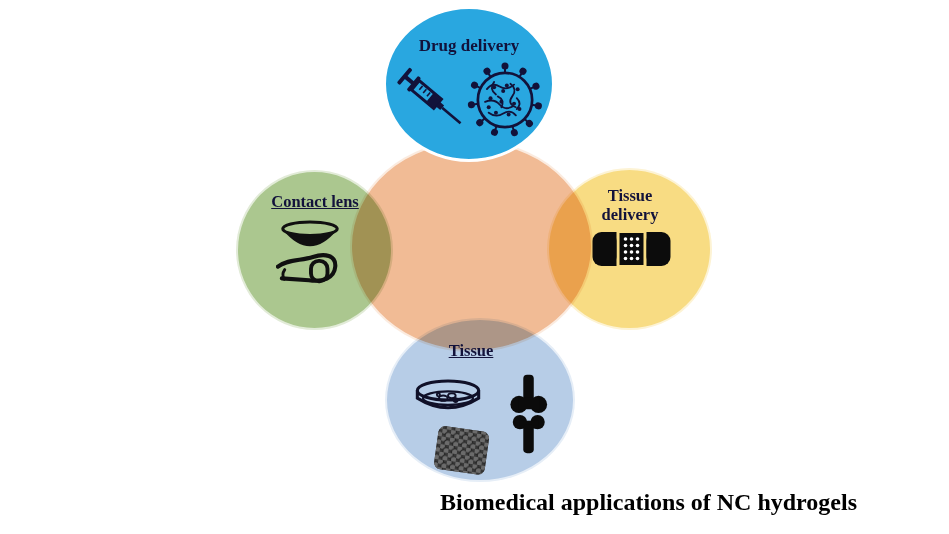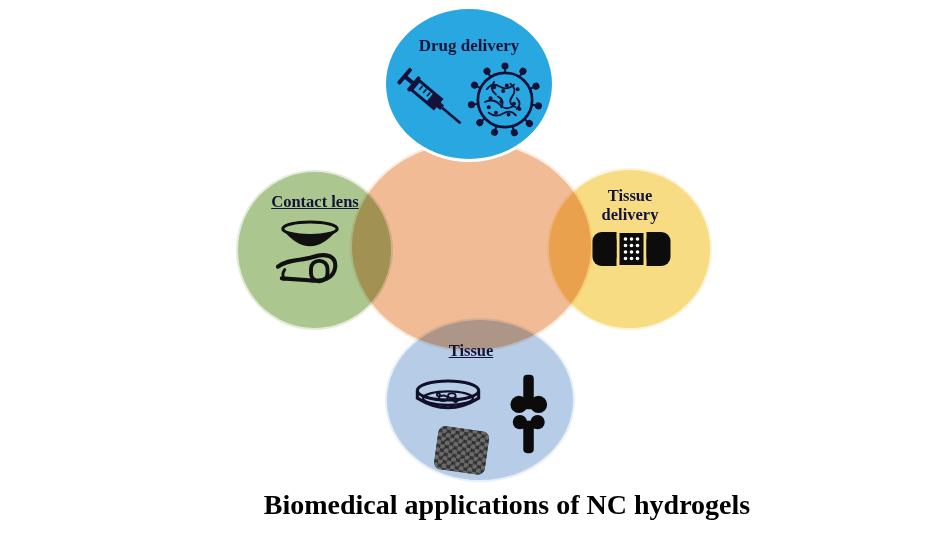--- a/index.html
+++ b/index.html
@@ -17,22 +17,22 @@
   .c-top{left:383px;top:6px;width:172px;height:156px;background:#29a7e0;
          border:3px solid #ffffff;z-index:3;}
   .layer{position:absolute;left:0;top:0;width:100%;height:100%;z-index:5;}
   .lbl{position:absolute;font-weight:bold;color:#12123b;text-align:center;line-height:1.17;}
   .lbl-drug{left:383px;top:36px;width:172px;font-size:17px;}
   .lbl-contact{left:240px;top:192px;width:150px;font-size:16.5px;text-decoration:underline;}
   .lbl-wound{left:560px;top:186px;width:140px;font-size:16.5px;}
   .lbl-tissue{left:388px;top:341px;width:166px;font-size:16.5px;text-decoration:underline;}
   .lbl-center{left:350px;top:196px;width:243px;font-size:19.5px;line-height:21.5px;color:#231d1d;}
   .icon{position:absolute;}
-  .caption{position:absolute;left:157px;top:489px;width:700px;text-align:center;
-           font-weight:bold;font-size:28px;color:#000000;}
+  .caption{position:absolute;left:157px;top:489px;width:700px;text-align:right;
+           font-weight:bold;font-size:24px;color:#000000;}
 </style>
 </head>
 <body>
 
 <div class="canvas">
 
   <div class="circ c-center"></div>
   <div class="circ c-blend c-left"></div>
   <div class="circ c-blend c-right"></div>
   <div class="circ c-blend c-bottom"></div>

